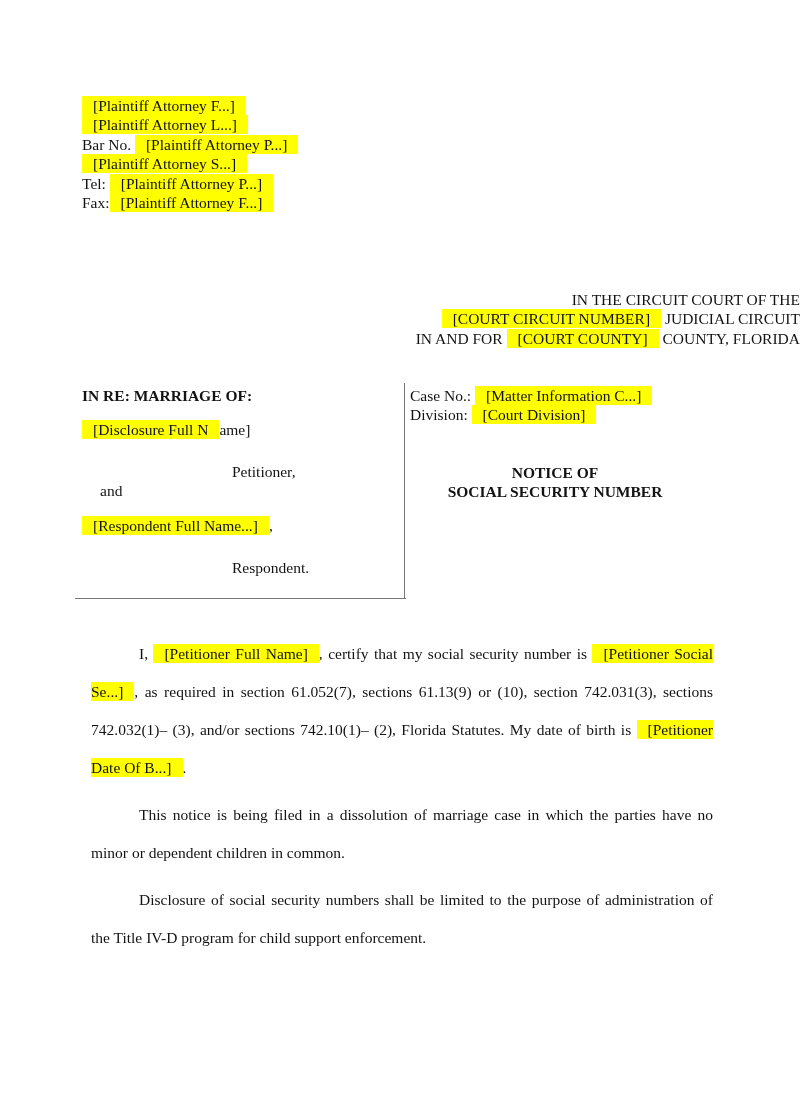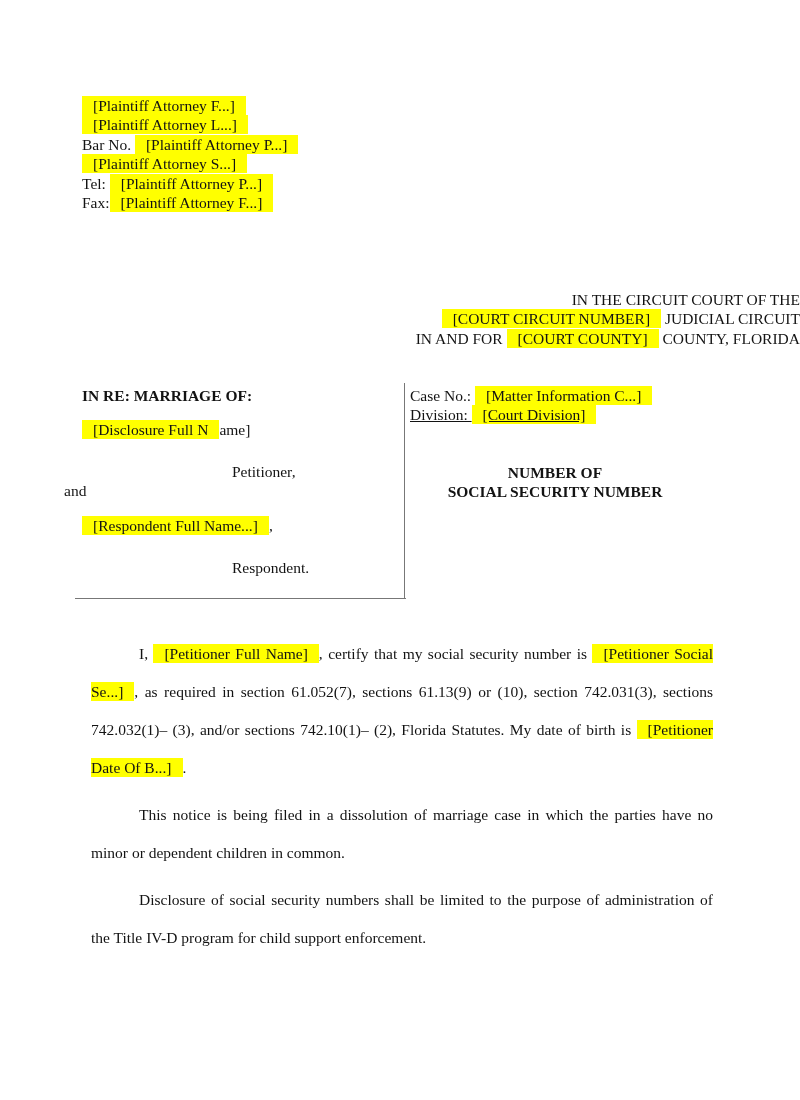--- a/index.html
+++ b/index.html
@@ -37,25 +37,25 @@
     top: 290px;
     text-align: right;
     font-weight: normal;
     line-height: 19.3px;
   }
 
   .cap-line { line-height: 19.4px; white-space: nowrap; }
   .cap-inre       { left: 82px;  top: 386px; font-weight: bold; }
   .cap-petname    { left: 82px;  top: 420px; }
   .cap-petlabel   { left: 232px; top: 462px; }
-  .cap-and        { left: 64px;  top: 481px; }
+  .cap-and        { left: 100px;  top: 481px; }
   .cap-respname   { left: 82px;  top: 516px; }
   .cap-resplabel  { left: 232px; top: 558px; }
   .cap-caseno     { left: 410px; top: 386px; }
-  .cap-division   { left: 410px; top: 405px; text-decoration: underline; }
+  .cap-division   { left: 410px; top: 405px; }
 
   .cap-vline {
     left: 404px;
     top: 383px;
     height: 216px;
     width: 0;
     border-left: 1.5px solid var(--rule, #777777);
   }
   .cap-hline {
     left: 75px;
@@ -113,21 +113,21 @@
   <div class="abs cap-line cap-respname"><span class="hl">[Respondent Full Name...]</span><span>,</span></div>
   <div class="abs cap-line cap-resplabel">Respondent.</div>
 
   <div class="abs cap-line cap-caseno"><span>Case No.: </span><span class="hl">[Matter Information C...]</span></div>
   <div class="abs cap-line cap-division"><span>Division: </span><span class="hl">[Court Division]</span></div>
 
   <div class="abs cap-vline"></div>
   <div class="abs cap-hline"></div>
 
   <div class="abs notice-title">
-    <div>NUMBER OF</div>
+    <div>NOTICE OF</div>
     <div>SOCIAL SECURITY NUMBER</div>
   </div>
 
   <div class="abs doc-body">
     <p><span>I, </span><span class="hl">[Petitioner Full Name]</span><span>, certify that my social security number is </span><span class="hl">[Petitioner Social Se...]</span><span>, as required in section 61.052(7), sections 61.13(9) or (10), section 742.031(3), sections 742.032(1)– (3), and/or sections 742.10(1)– (2), Florida Statutes.  My date of birth is </span><span class="hl">[Petitioner Date Of B...]</span><span>.</span></p>
     <p><span>This notice is being filed in a dissolution of marriage case in which the parties have no minor or dependent children in common.</span></p>
     <p><span>Disclosure of social security numbers shall be limited to the purpose of administration of the Title IV-D program for child support enforcement.</span></p>
   </div>
 
 </div>

